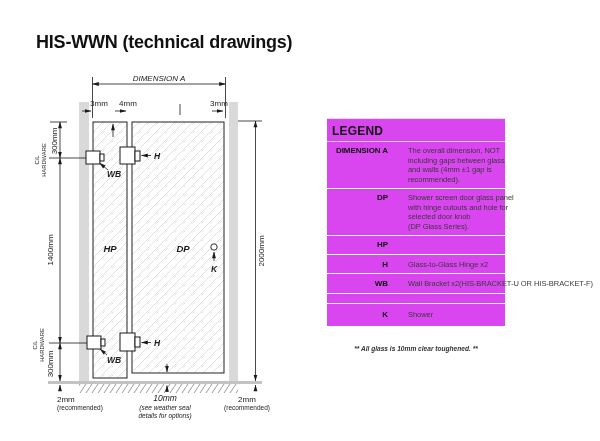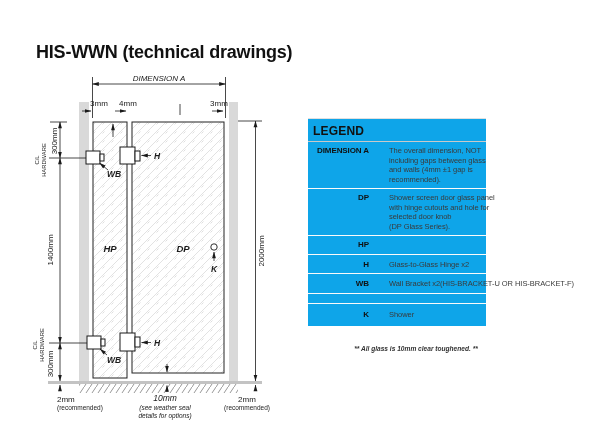--- a/index.html
+++ b/index.html
@@ -1,40 +1,40 @@
 <!DOCTYPE html>
 <html><head>
 <meta charset="utf-8">
 <style>
   html,body{margin:0;padding:0;}
   body{
     width:600px;height:441px;position:relative;background:#ffffff;
     font-family:"Liberation Sans",sans-serif;color:#1a1a1a;overflow:hidden;
   }
   .page-title{
-    position:absolute;left:36px;top:42px;
+    position:absolute;left:36px;top:32px;
     font-size:18px;font-weight:bold;letter-spacing:-0.2px;color:#111;
   }
   
   .drawing-svg{position:absolute;left:0;top:0;}
   .drawing-svg text{fill:#1a1a1a;}
   .t-dim{font-size:8px;}
   .t-dima{font-size:8px;font-style:italic;}
   .t-small{font-size:6.5px;}
   .t-smallit{font-size:6.5px;font-style:italic;}
   .t-tiny{font-size:5.8px;}
   .t-lbl{font-size:8.5px;font-weight:bold;font-style:italic;}
   .t-panel{font-size:9.5px;font-weight:bold;font-style:italic;}
   .t-gapit{font-size:8.5px;font-style:italic;}
   .dimline{stroke:#1a1a1a;stroke-width:0.8;}
   .outline{stroke:#1a1a1a;stroke-width:1;fill:#ffffff;}
   
   .legend{
-    position:absolute;left:308px;top:118px;width:178px;
-    background:#0ea5e9;border-top:1px solid #e0e0e0;
+    position:absolute;left:327px;top:118px;width:178px;
+    background:#d946ef;border-top:1px solid #e0e0e0;
   }
   .legend-header{
     font-size:12px;font-weight:bold;color:#111;
     padding:5px 0 3px 5px;border-bottom:1px solid #c9c9c9;letter-spacing:0.2px;
   }
   .lrow{display:flex;align-items:flex-start;padding:4px 0;}
   .lrow.tight{padding:5px 0 4px;}
   .llabel{
     flex:0 0 61px;text-align:right;font-weight:bold;font-size:8px;
     line-height:9.5px;color:#111;white-space:pre;letter-spacing:-0.1px;

